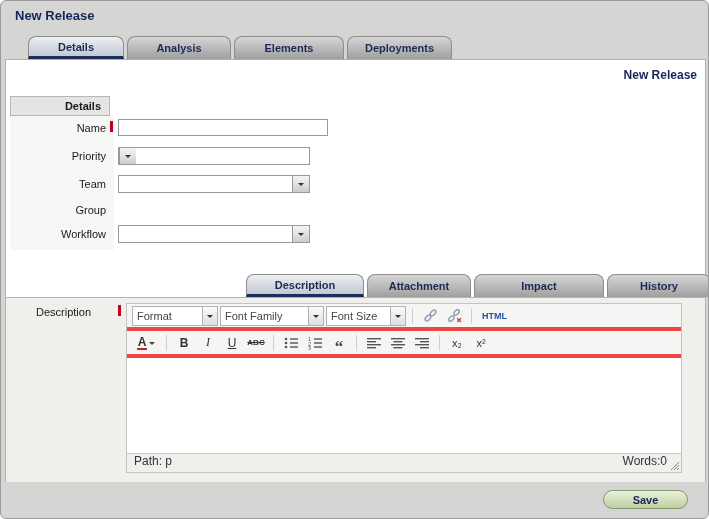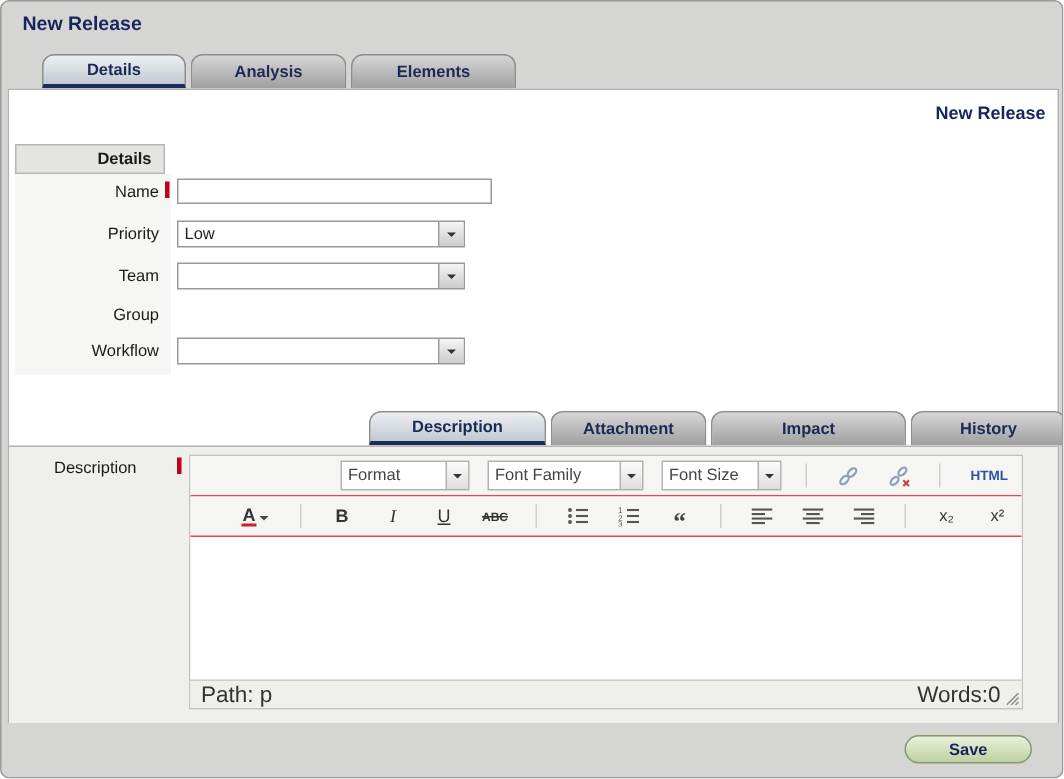--- a/index.html
+++ b/index.html
@@ -55,22 +55,22 @@
 
   
   .desc-area { position:absolute; left:0; top:237px; width:699px; height:185px;
                background:#efefec; border-top:1px solid #b4b4b4; }
   .desc-label { position:absolute; left:30px; top:8px; font-size:11px; color:#1a1a1a; }
 
   
   .editor { position:absolute; left:120px; top:5px; width:556px; height:170px;
             background:#fff; border:1px solid #c3c3c3; display:flex;
             flex-direction:column; }
-  .tb { height:27px; display:flex; align-items:center; padding:0 5px; gap:12px;
-        background:#f5f5f3; border-bottom:1px solid #ef4444; flex:none;justify-content:flex-end; }
+  .tb { height:27px; display:flex; align-items:center; padding:0 5px; gap:2px;
+        background:#f5f5f3; border-bottom:4px solid #ef4444; flex:none; }
   .tb-sep { width:1px; height:16px; background:#cfcfcf; margin:0 4px; flex:none; }
   .mce-select { height:20px; border:1px solid #b2b2b2; background:#fff;
                 display:flex; align-items:stretch; cursor:pointer; flex:none; }
   .mce-select .select-value { line-height:18px; color:#444; }
   .mce-select .select-arrow { width:15px; border-left:1px solid #b2b2b2;
                               background:linear-gradient(#fbfbfb,#dedede); }
   .mw1{width:86px}.mw2{width:104px}.mw3{width:80px}
   .tb-btn { width:22px; height:20px; display:flex; align-items:center;
             justify-content:center; background:transparent; border:1px solid transparent;
             padding:0; cursor:pointer; color:#333;
@@ -83,23 +83,23 @@
   .glyph-abc { font-size:8px; font-weight:bold; text-decoration:line-through; }
   .glyph-quote { font-family:"Liberation Serif", serif; font-weight:bold;
                  font-size:17px; color:#444; line-height:10px; padding-top:8px; }
   .glyph-subsup { font-size:11px; }
   .a-glyph { font-weight:bold; font-size:12px; line-height:12px;
              border-bottom:2px solid #cc2222; padding:0 1px; }
   .caret { width:0; height:0; border:3px solid transparent; border-top-color:#444;
            margin:5px 0 0 2px; }
   .editor-body { flex:1; background:#fff; cursor:text; }
   .editor-status { position:relative; height:19px; flex:none; background:#efefec;
-                   border-top:1px solid #cccccc; display:flex; align-items:center;
+                   border-top:1px solid #cccccc; display:flex; 
                    justify-content:space-between; padding:0 14px 0 7px;
-                   font-size:15px; color:#333; }
+                   font-size:12px; color:#333; }
   .resize-handle { position:absolute; right:1px; bottom:1px; cursor:nwse-resize; }
 
   
   .btn { position:absolute; top:489px; height:19px; border-radius:10px;
          display:flex; align-items:center; justify-content:center; font-size:11px;
          font-weight:bold; color:#16265c; cursor:pointer;
          border:1px solid #8a8a8a; }
   .btn-cancel { left:484px; width:99px; background:linear-gradient(#f4f4f4,#c8c8c8); }
   .btn-save   { left:602px; width:85px; background:linear-gradient(#eaf1dd,#bed0a0);
                 border-color:#85986b; }
@@ -108,36 +108,36 @@
 <body>
 
 <div class="window">
 
   <div class="window-title">New Release</div>
 
   <div class="tabs tabs-main">
     <div class="tab active tw1">Details</div>
     <div class="tab tw3">Analysis</div>
     <div class="tab tw4">Elements</div>
+    <div class="tab tw5">Deployments</div>
   </div>
 
   <div class="panel">
 
     <div class="heading-right">New Release</div>
 
     <div class="details-header">Details</div>
     <div class="label-col"></div>
 
     <div class="field-label" style="top:62px">Name</div>
     <div class="req" style="left:104px; top:61px"></div>
     <input class="text-input" style="left: 112px; top: 59px;" value="">
 
     <div class="field-label" style="top:90px">Priority</div>
     <div class="select" style="left:112px; top:87px">
-      <span class="select-value">Low</span>
       <span class="select-arrow"></span>
     </div>
 
     <div class="field-label" style="top:118px">Team</div>
     <div class="select" style="left:112px; top:115px">
       <span class="select-value"></span>
       <span class="select-arrow"></span>
     </div>
 
     <div class="field-label" style="top:144px">Group</div>

